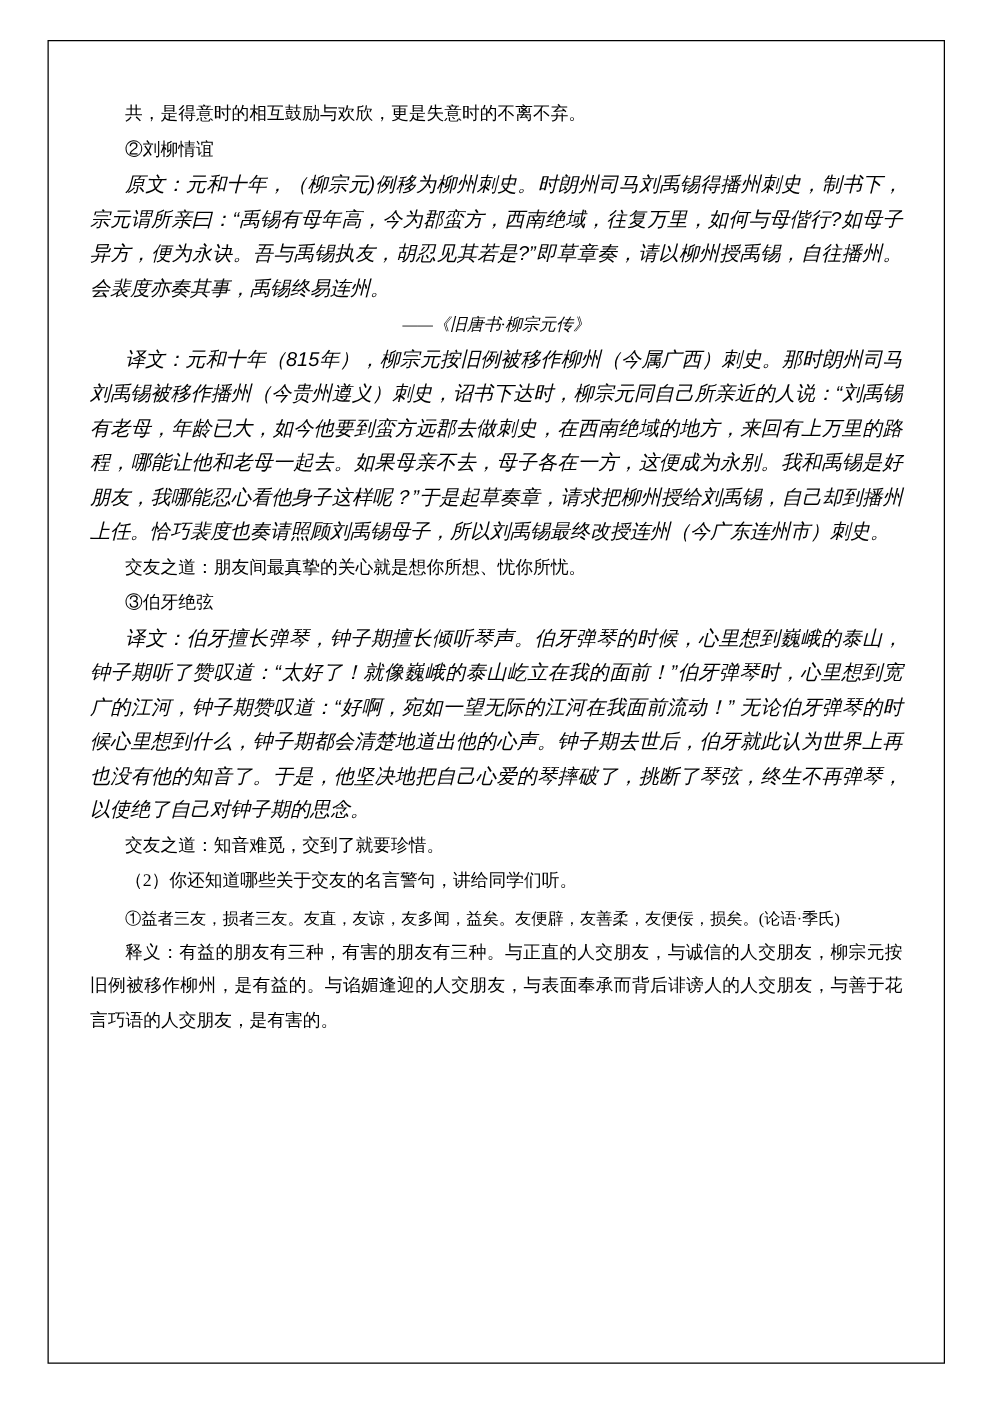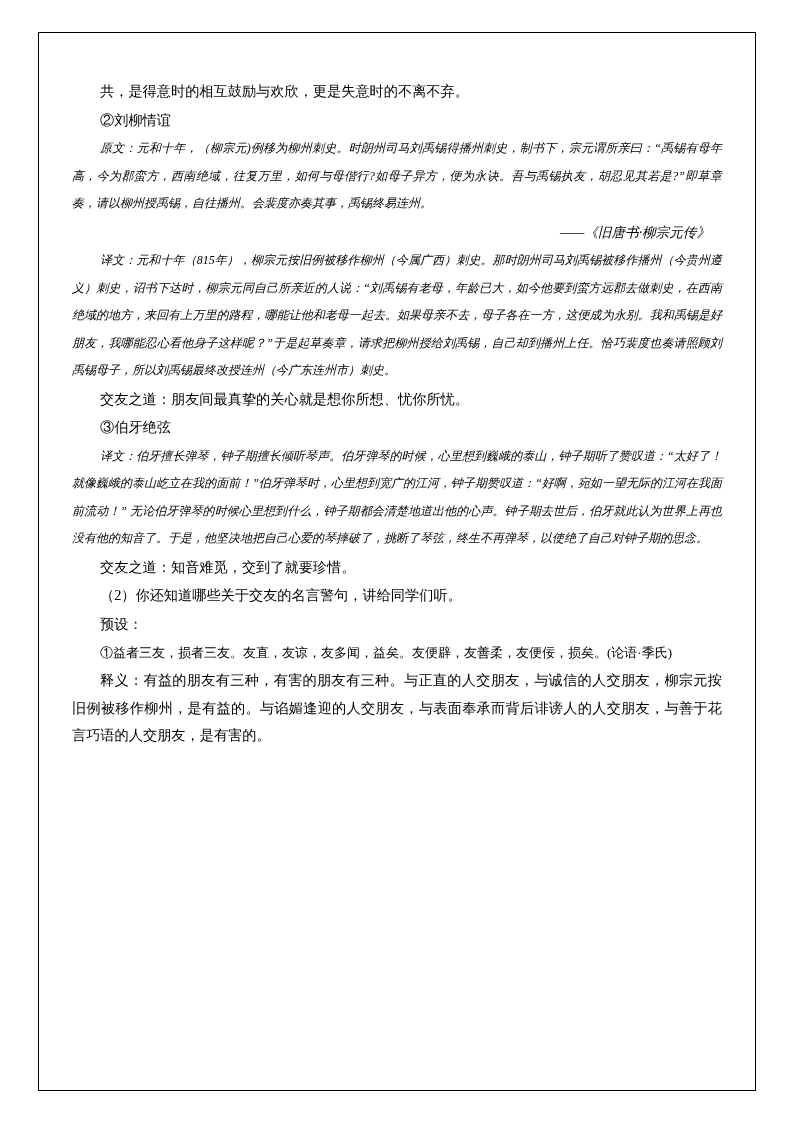--- a/index.html
+++ b/index.html
@@ -38,31 +38,31 @@
   }
   p {
     margin: 0 0 1px 0;
     font-size: 14.2px;
     line-height: 27.5px;
     text-align: justify;
     text-justify: inter-ideograph;
   }
   .ind1 { text-indent: 28px; }
   .kai {
-    font-family: Liberation Serif, serif;
+    font-family: Liberation Sans, sans-serif;
     font-style: italic;
-    font-size: 12px;
+    font-size: 16px;
     line-height: 27.5px;
   }
   .src {
-    text-align: right;
+    text-align: center;
     font-style: italic;
     font-size: 13.6px;
     line-height: 27.5px;
-    margin-right: 12px;
+    margin-right: 0;
   }
   .kai-small {
     font-family: "Liberation Serif", "DejaVu Serif", serif;
     font-size: 13px;
     line-height: 27px;
   }
 </style>
 </head>
 <body>
 
@@ -85,20 +85,19 @@
     <p class="ind1">③伯牙绝弦</p>
 
 
 
     <p class="ind1 kai">译文：伯牙擅长弹琴，钟子期擅长倾听琴声。伯牙弹琴的时候，心里想到巍峨的泰山，钟子期听了赞叹道：“太好了！就像巍峨的泰山屹立在我的面前！”伯牙弹琴时，心里想到宽广的江河，钟子期赞叹道：“好啊，宛如一望无际的江河在我面前流动！” 无论伯牙弹琴的时候心里想到什么，钟子期都会清楚地道出他的心声。钟子期去世后，伯牙就此认为世界上再也没有他的知音了。于是，他坚决地把自己心爱的琴摔破了，挑断了琴弦，终生不再弹琴，以使绝了自己对钟子期的思念。</p>
 
     <p class="ind1">交友之道：知音难觅，交到了就要珍惜。</p>
 
     <p class="ind1">（2）你还知道哪些关于交友的名言警句，讲给同学们听。</p>
 
-    <p class="ind1">预设：</p>
 
     <p class="ind1 kai-small">①益者三友，损者三友。友直，友谅，友多闻，益矣。友便辟，友善柔，友便佞，损矣。(论语·季氏)</p>
 
     <p class="ind1">释义：有益的朋友有三种，有害的朋友有三种。与正直的人交朋友，与诚信的人交朋友，柳宗元按旧例被移作柳州，是有益的。与谄媚逢迎的人交朋友，与表面奉承而背后诽谤人的人交朋友，与善于花言巧语的人交朋友，是有害的。</p>
 
   </div>
 </div>
 
 </body></html>

